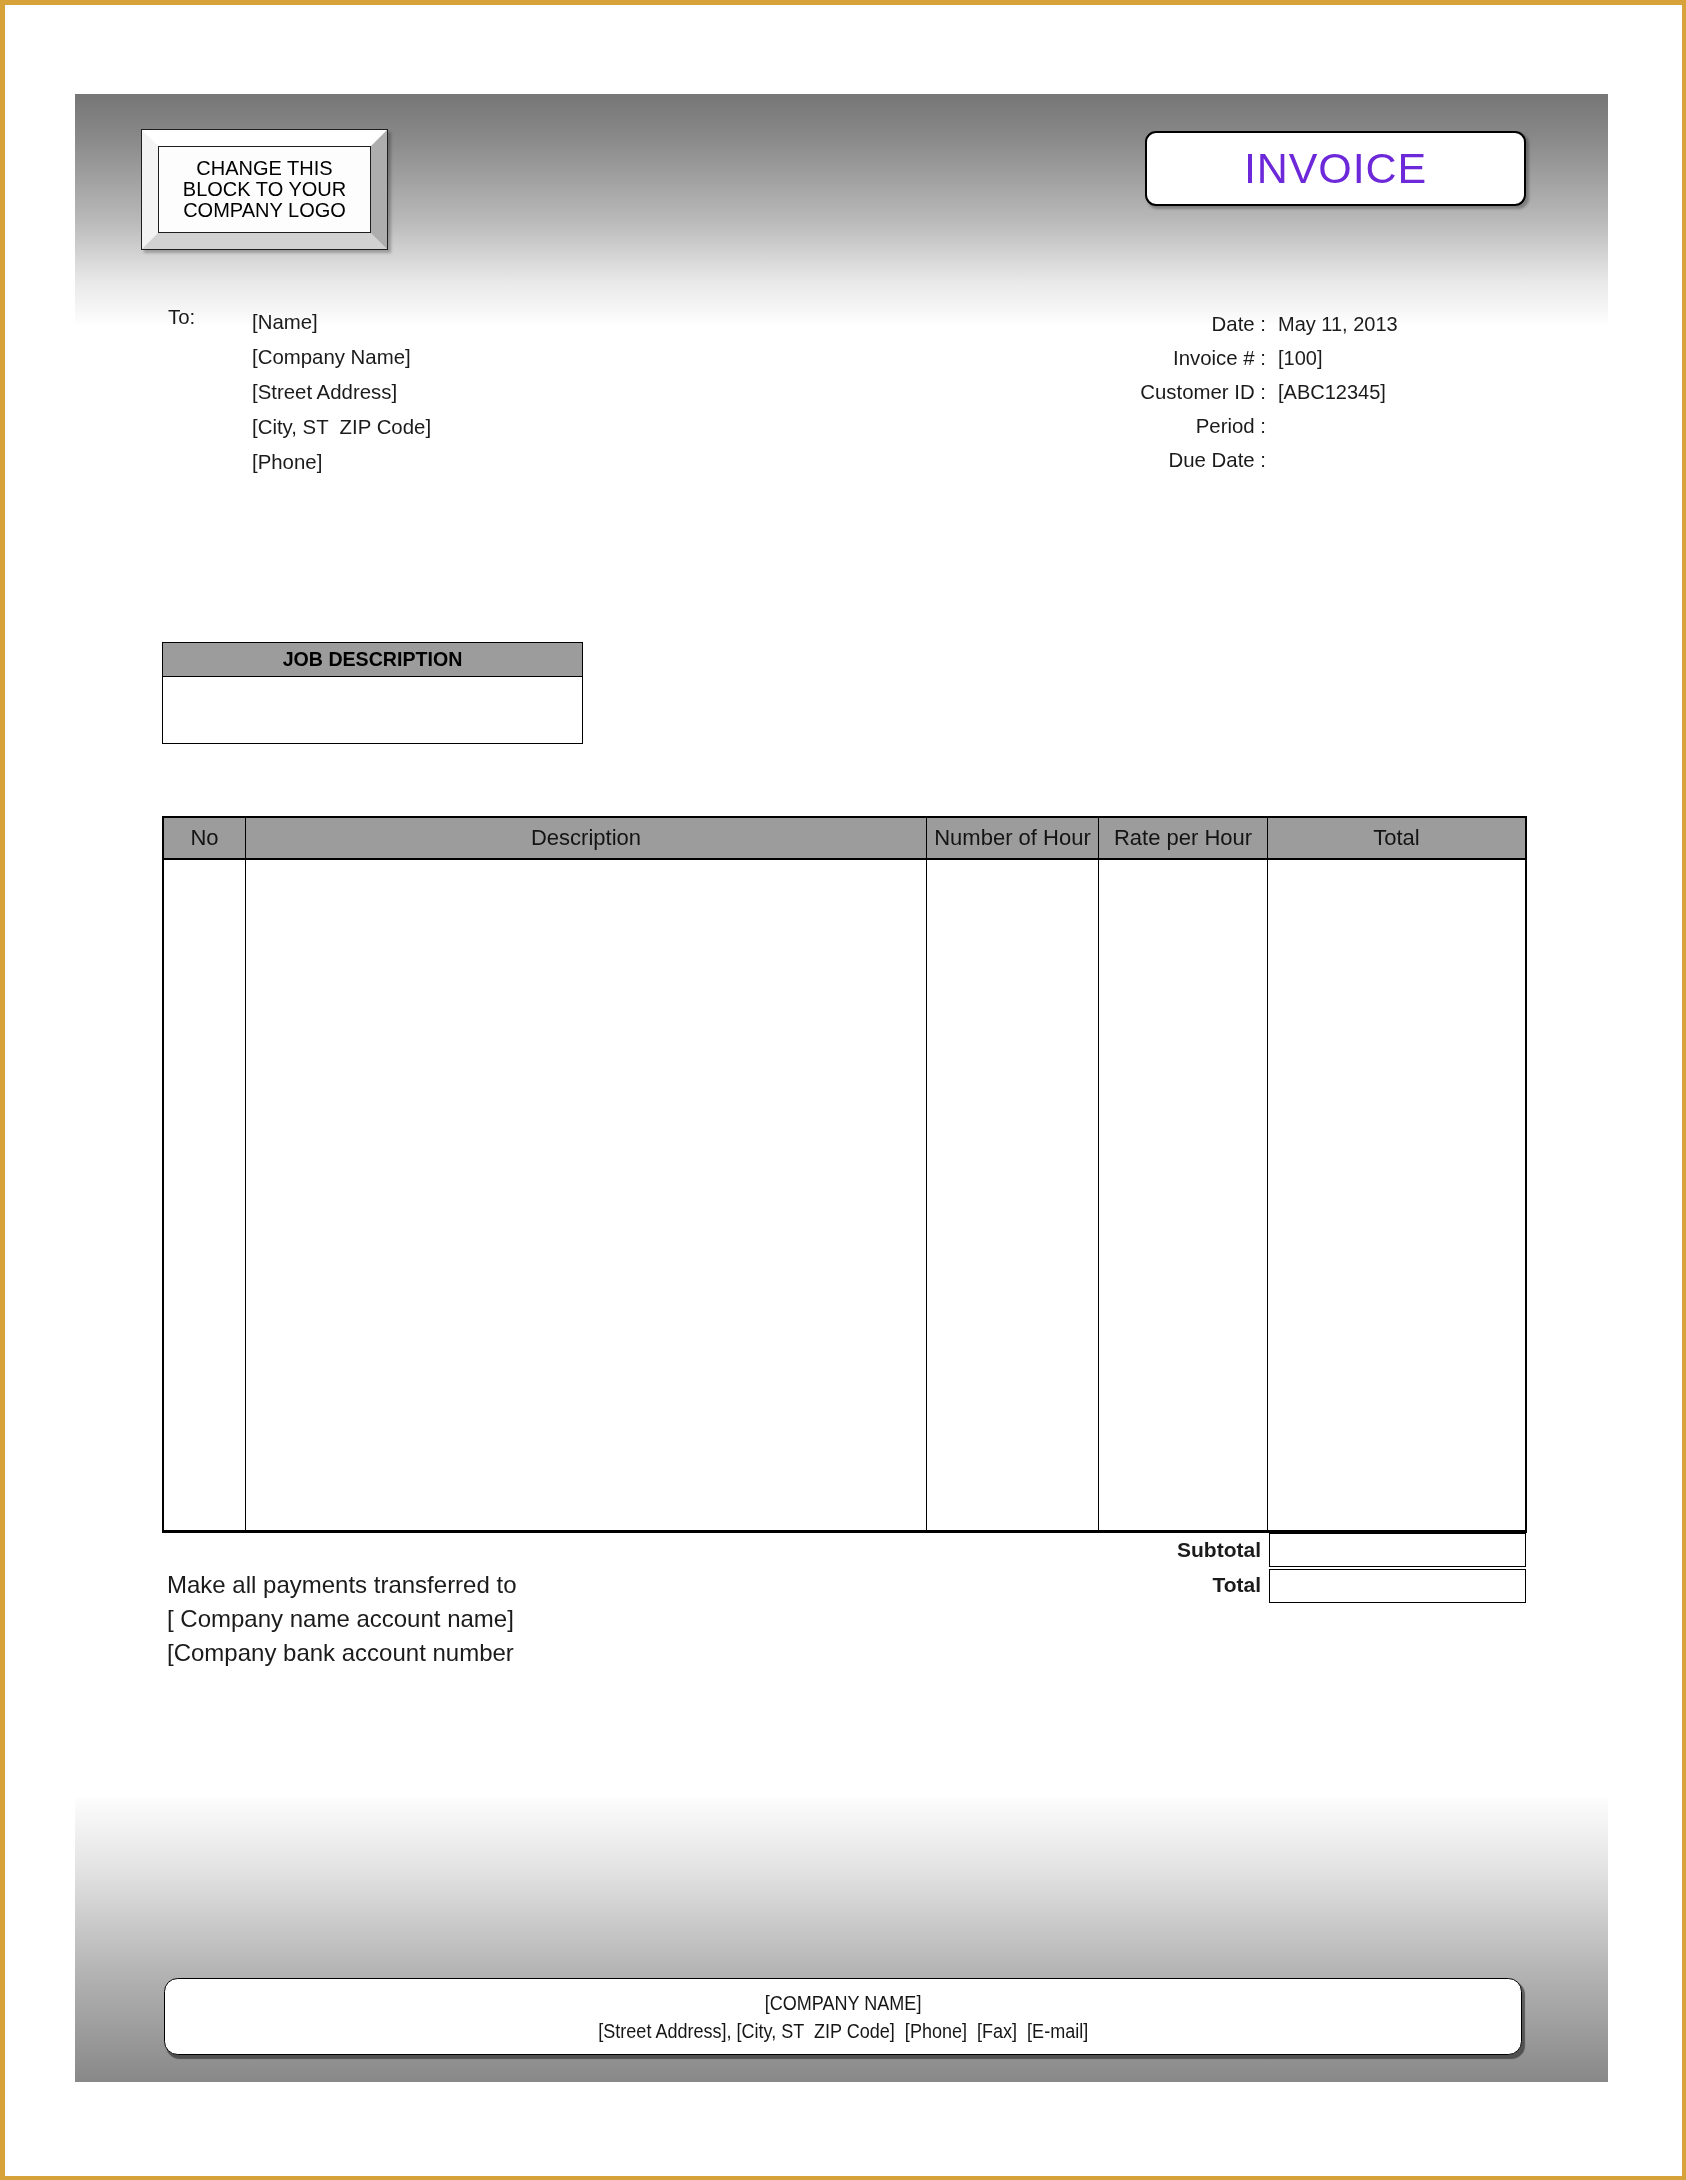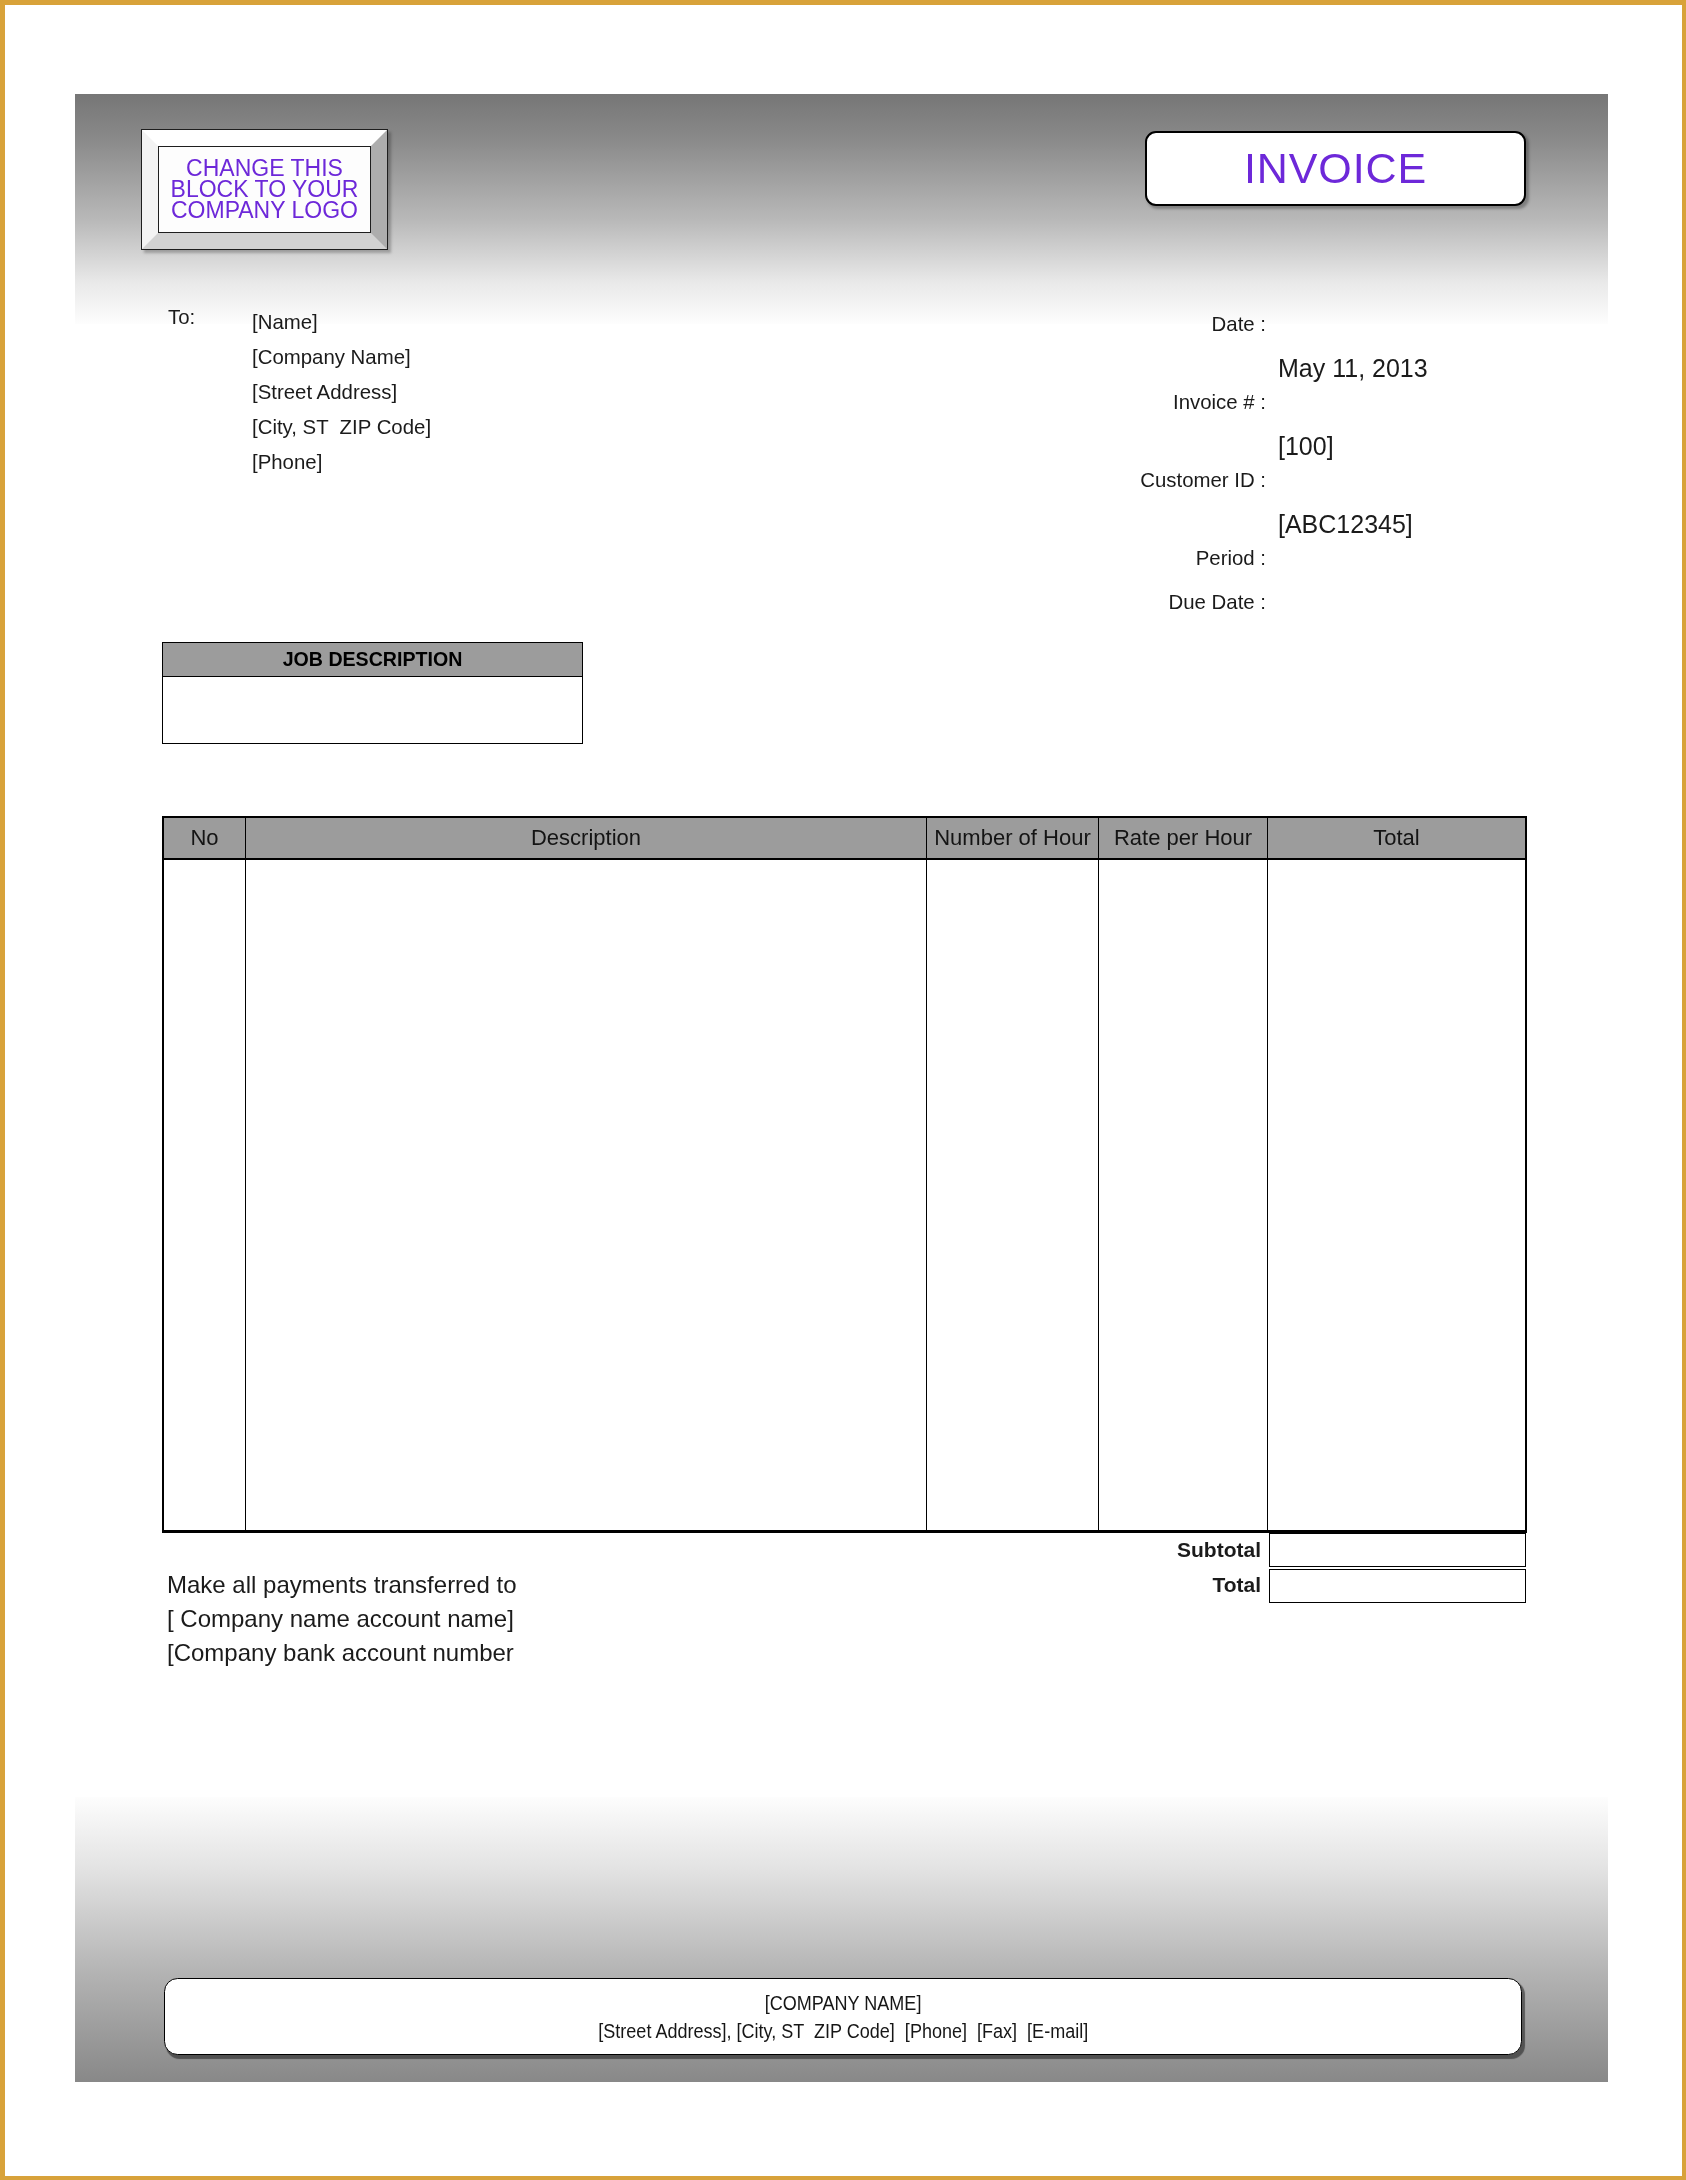--- a/index.html
+++ b/index.html
@@ -37,40 +37,40 @@
   }
   .logo-bevel {
     width: 100%; height: 100%;
     border: 16px solid;
     border-color: #ffffff #adadad #d2d2d2 #f3f3f3;
   }
   .logo-inner {
     width: 100%; height: 100%;
     border: 1.7px solid #1e1e1e; background: #fdfdfd;
     display: flex; flex-direction: column; align-items: center; justify-content: center;
-    text-align: center; font-size: 23px; line-height: 21px; color: #6d28d9;
+    text-align: center; font-size: 20px; line-height: 21px; color: #000000;
   }
   
   .invoice-box {
     position: absolute; left: 1145px; top: 131px; width: 381px; height: 75px;
     background: #ffffff; border: 2.6px solid #000;
     border-radius: 11px; z-index: 5;
     display: flex; align-items: center; justify-content: center;
     box-shadow: 2.6px 2.6px 2.6px rgba(0,0,0,0.28);
   }
   .invoice-box span { font-size: 43px; font-weight: normal; letter-spacing: 0.9px; color: #6d28d9; }
   
   .to-label { position: absolute; left: 168px; top: 306px; font-size: 20.4px; z-index: 5; }
   .addr-block { position: absolute; left: 252px; top: 305px; z-index: 5; }
   .addr-line { font-size: 20.4px; line-height: 35px; white-space: pre; }
   
   .meta-block { position: absolute; left: 980px; top: 307px; z-index: 5; }
   .meta-row { display: flex; line-height: 34px; }
   .meta-label { width: 286px; text-align: right; font-size: 20.4px; white-space: pre; }
-  .meta-value { padding-left: 12px; font-size: 25px; white-space: pre; margin-top: 44px; }
+  .meta-value { padding-left: 12px; font-size: 20px; white-space: pre; }
   
   .job-box { position: absolute; left: 162px; top: 642px; width: 421px; border: 1.7px solid #000; z-index: 5; background: #fff; }
   .job-header {
     height: 34px; background: #9c9c9c; border-bottom: 1.7px solid #000;
     display: flex; align-items: center; justify-content: center;
     font-size: 19.6px; font-weight: bold; color: #000000;
   }
   .job-body { height: 66px; background: #ffffff; font-size: 19.6px; padding: 3.4px 6.8px; }
   
   .items-table { position: absolute; left: 162px; top: 816px; width: 1365px; z-index: 5; }

